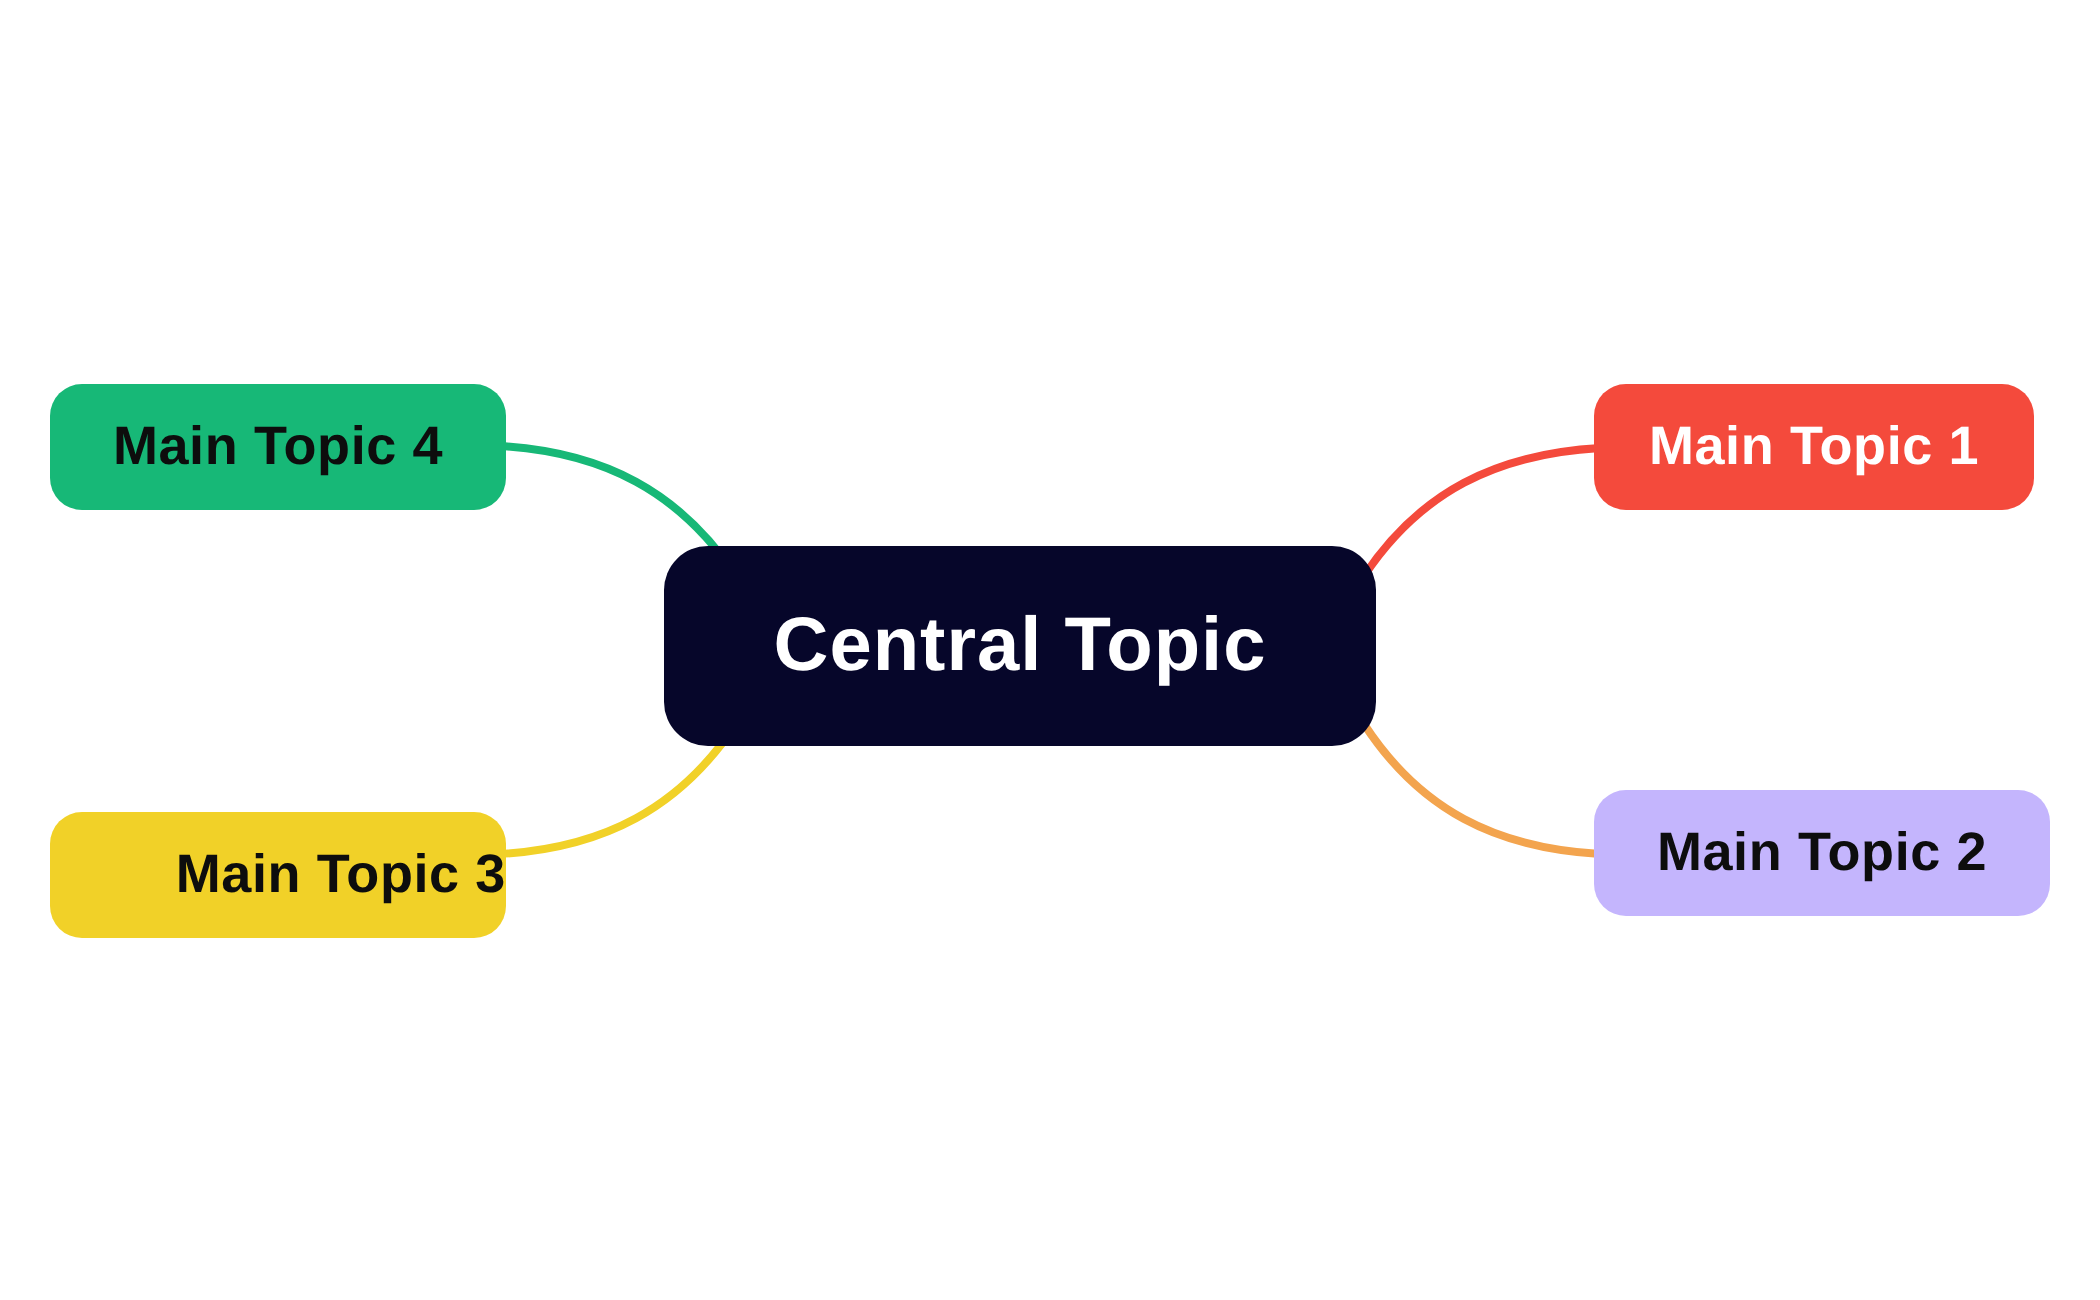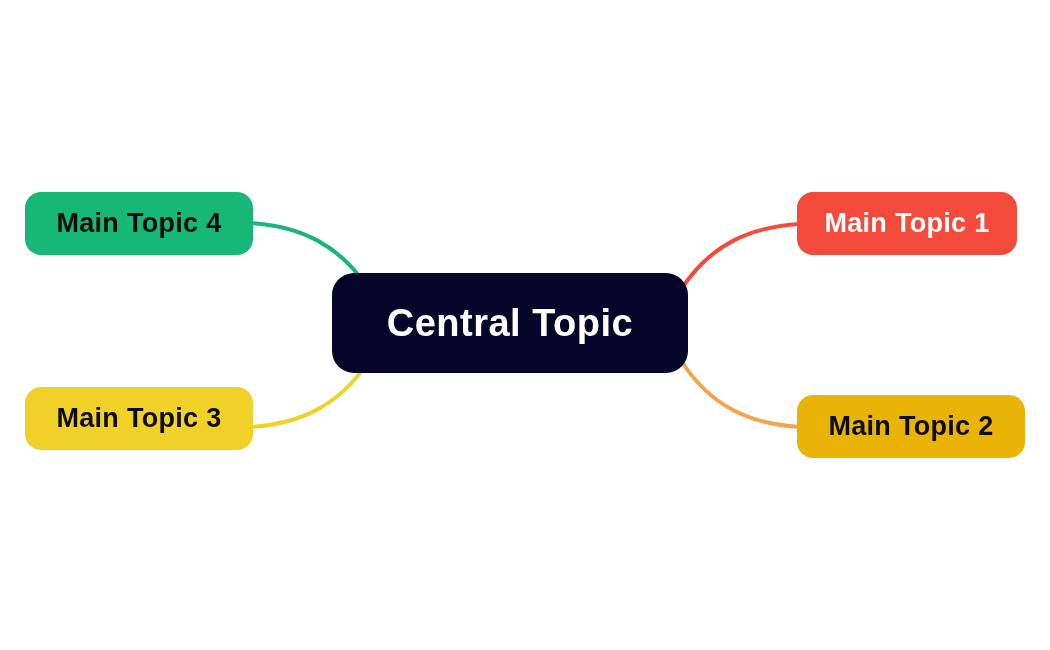--- a/index.html
+++ b/index.html
@@ -46,21 +46,21 @@
   .node-topic {
     width: 228px;
     height: 63px;
     border-radius: 16px;
     font-size: 27px;
     font-weight: 600;
     letter-spacing: 0.3px;
   }
   .pos-top-left     { left: 25px;  top: 192px; text-align: right; }
   .pos-top-right    { left: 797px; top: 192px; width: 220px; }
-  .pos-bottom-left  { left: 25px;  top: 387px; }
+  .pos-bottom-left  { left: 25px;  top: 406px; justify-content: flex-end; }
   .pos-bottom-right { left: 797px; top: 395px; }
   .edge {
     fill: none;
     stroke-width: 4;
     stroke-linecap: round;
   }
 </style>
 </head>
 <body>
 
@@ -82,17 +82,17 @@
   </div>
 
   <div class="node node-central" style="background: rgb(6, 6, 42); color: rgb(255, 255, 255);">
     <span>Central Topic</span>
   </div>
 
   <div class="node node-topic pos-bottom-left" style="background: rgb(241, 209, 40); color: rgb(13, 13, 13);">
     <span>Main Topic 3</span>
   </div>
 
-  <div class="node node-topic pos-bottom-right" style="background: #eab308; color: rgb(13, 13, 13);">
+  <div class="node node-topic pos-bottom-right" style="background: #c4b5fd; color: rgb(13, 13, 13);">
     <span>Main Topic 2</span>
   </div>
 
 </div>
 
 </body></html>

